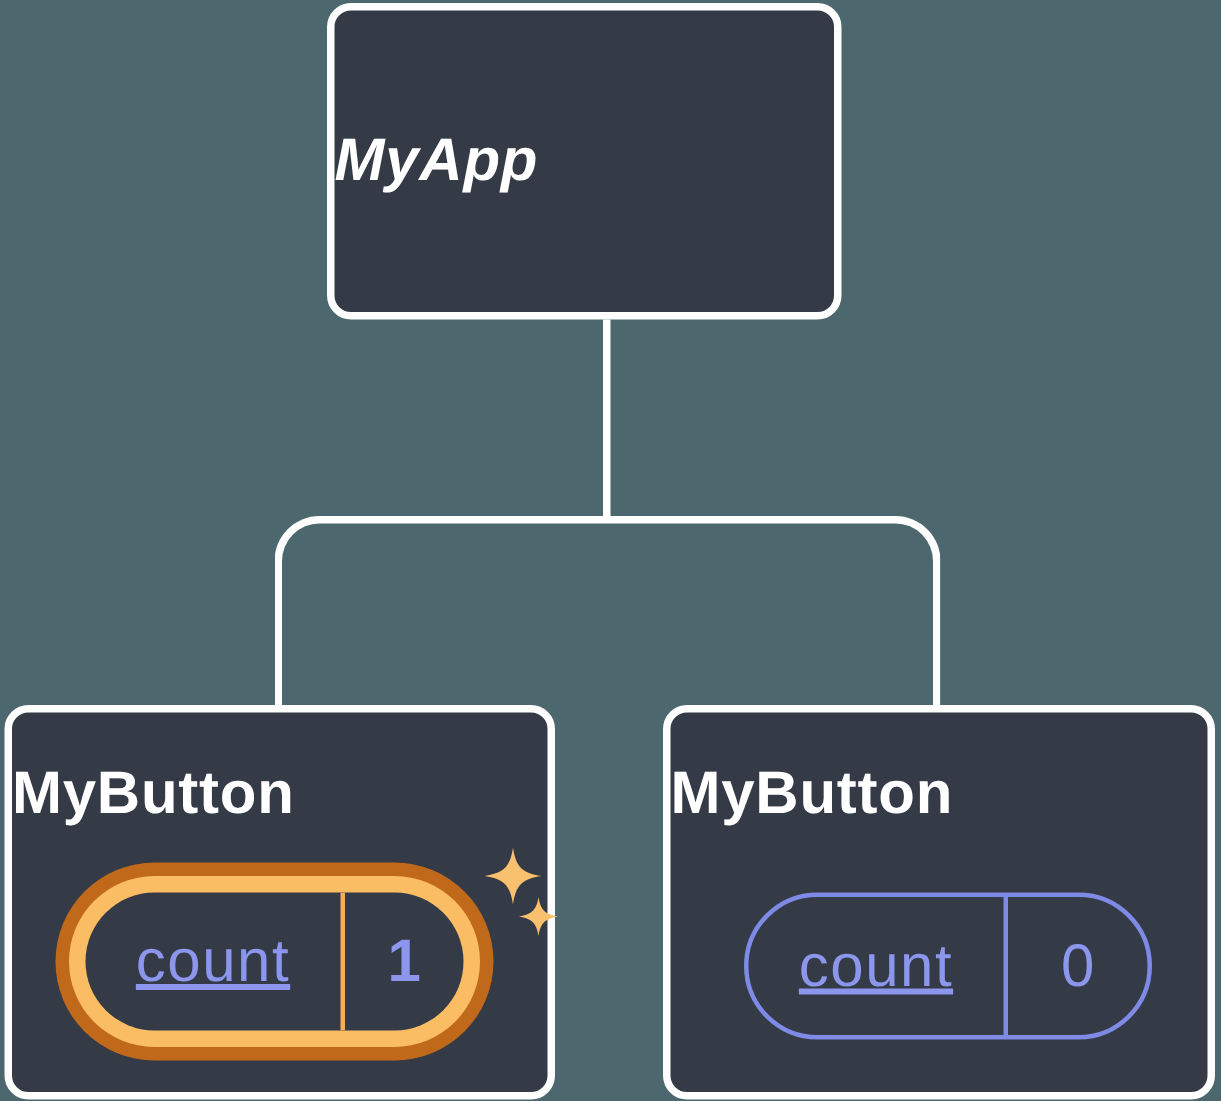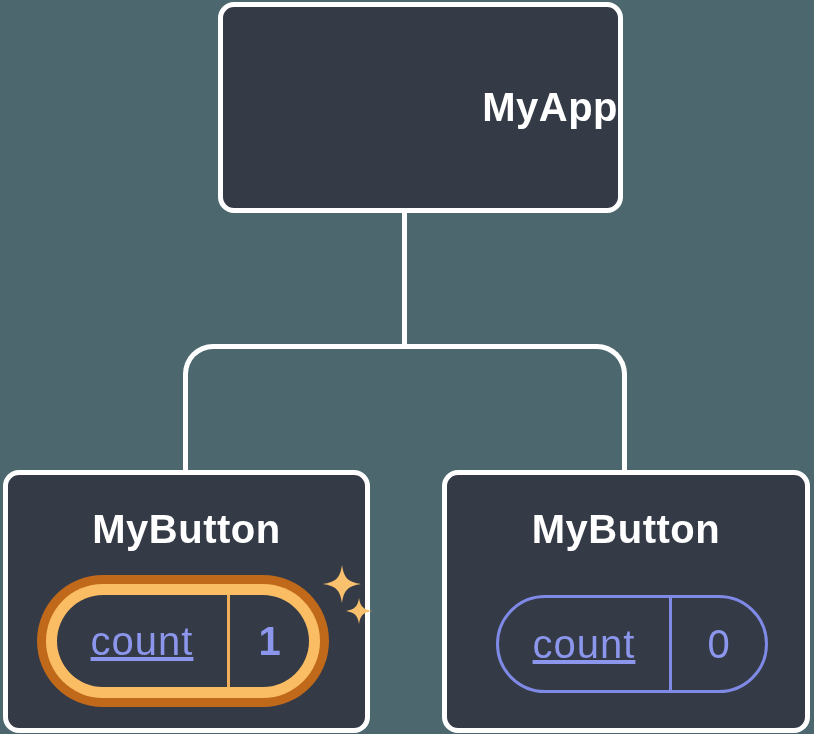--- a/index.html
+++ b/index.html
@@ -44,37 +44,37 @@
 
   
   .node {
     position: absolute;
     background: var(--node-fill);
     border: 5px solid var(--node-border);
     border-radius: 16px;
   }
   .node-root {
     left: 218px; top: 2px;
-    width: 405px; height: 211px;
-    display: flex; align-items: center; justify-content: flex-end;
+    width: 343px; height: 211px;
+    display: flex; align-items: center; justify-content: flex-start; font-style: italic;
   }
   .node-child-left  { left: 3px;   top: 470px; width: 367px; height: 263px; }
   .node-child-right { left: 442px; top: 470px; width: 368px; height: 263px; }
 
   .node-label {
     color: var(--node-text);
     font-size: 40px;
     font-weight: 600;
     letter-spacing: 0.5px;
     white-space: nowrap;
   }
   .child-label {
     position: absolute;
     left: 0; right: 0; top: 32px;
-    text-align: center;
+    text-align: left;
   }
 
   
   .pill-glow-outer {
     position: absolute;
     left: 29px; top: 100px;
     width: 292px; height: 132px;
     background: var(--glow-outer);
     border-radius: 66px;
     padding: 9px;

